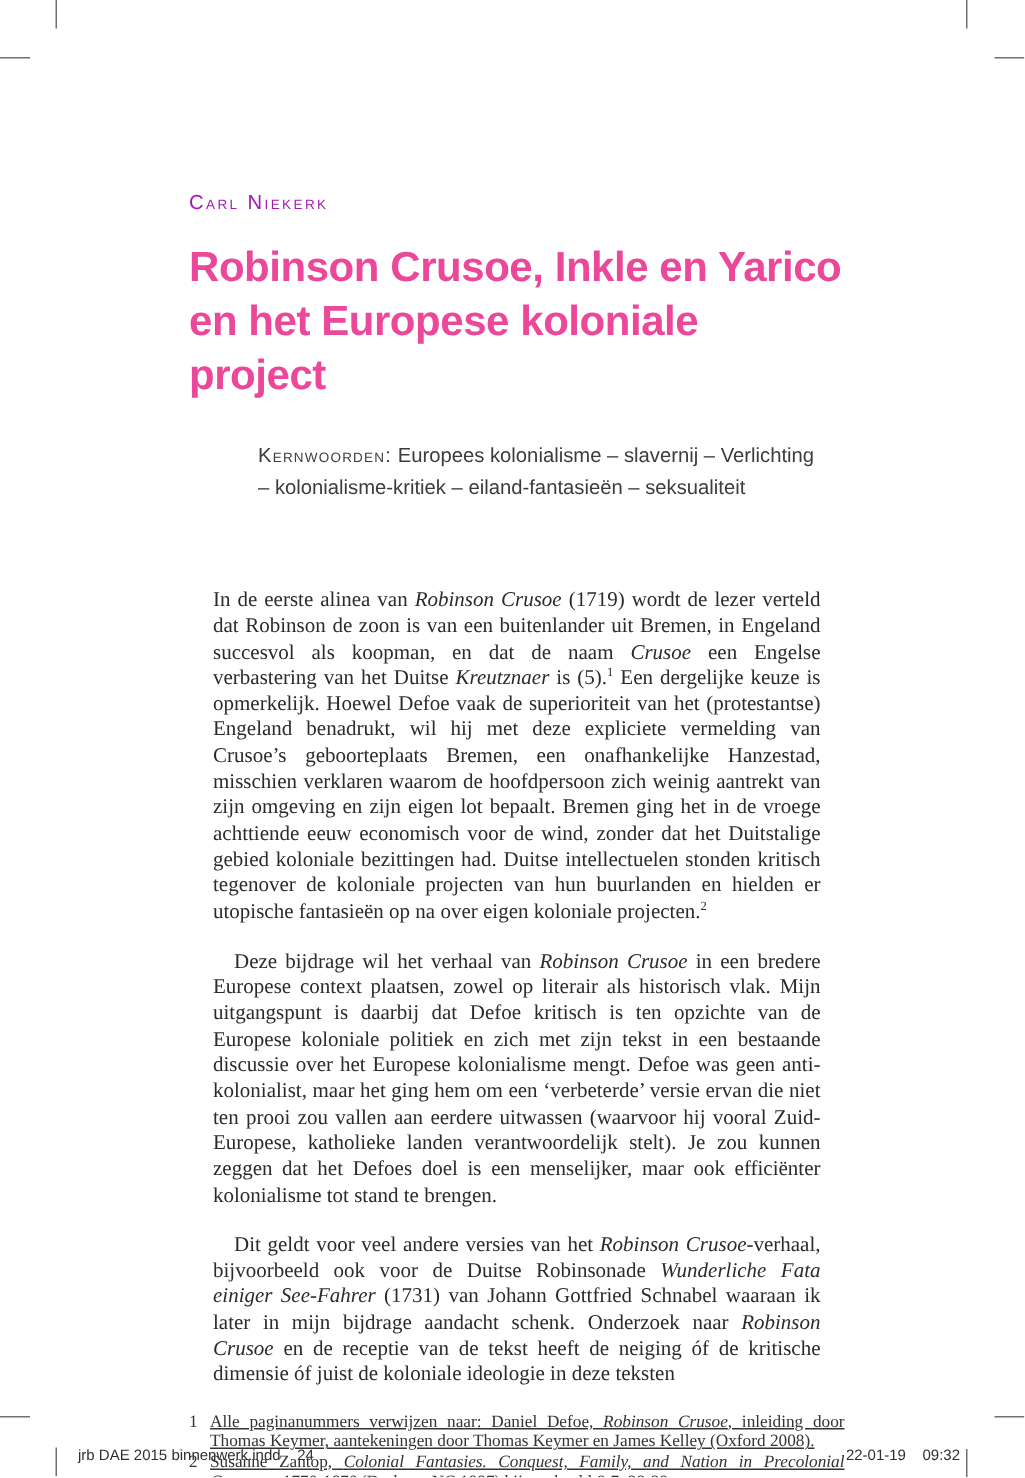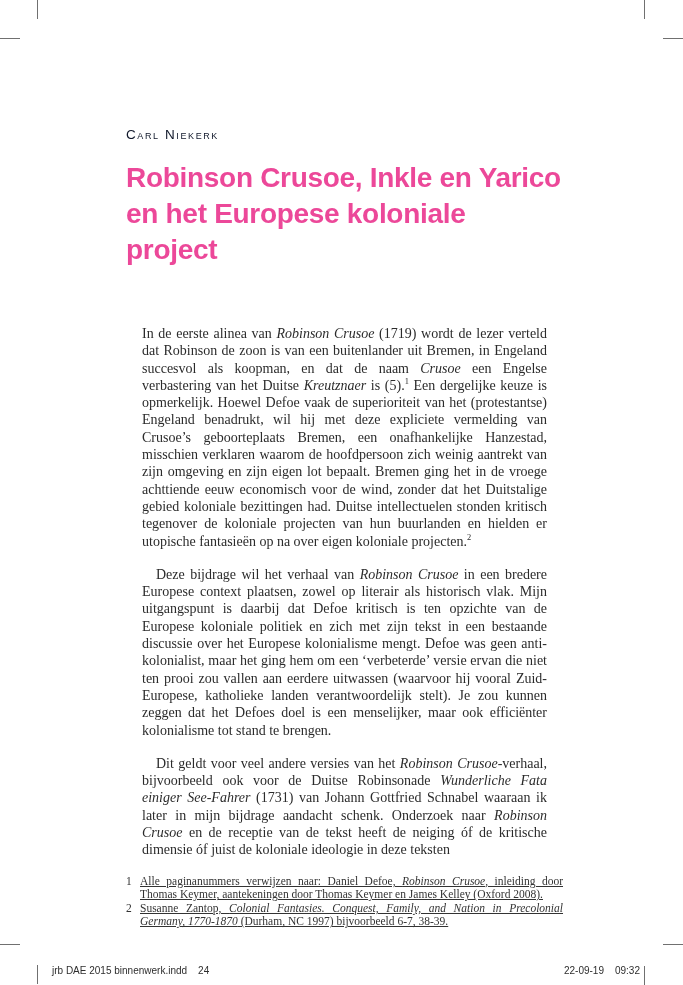--- a/index.html
+++ b/index.html
@@ -39,21 +39,21 @@
     width: 437px;
     padding-top: 127px;
     color: #2b2b2b;
   }
   .author {
     font-family: "Liberation Sans", "DejaVu Sans", sans-serif;
     font-variant: small-caps;
     font-size: 13.5px;
     line-height: 16px;
     letter-spacing: 1.6px;
-    color: #0f172a;
+    color: #a21caf;
   }
   .title {
     margin: 17px 0 0 0;
     font-family: "Liberation Sans", "DejaVu Sans", sans-serif;
     font-weight: 700;
     font-size: 28px;
     line-height: 36px;
     letter-spacing: -0.3px;
     color: #ec4899;
   }
@@ -140,20 +140,23 @@
 
   <div class="content">
 
     <div class="author">Carl Niekerk</div>
 
     <h1 class="title">
       <span>Robinson Crusoe, Inkle en Yarico</span><br>
       <span>en het Europese koloniale project</span>
     </h1>
 
+    <div class="keywords">
+      <span class="kw-label">Kernwoorden:</span><span> Europees kolonialisme – slavernij – Verlichting – kolonialisme-kritiek – eiland-fantasieën – seksualiteit</span>
+    </div>
 
     <div class="body-text">
       <p>In de eerste alinea van <i>Robinson Crusoe</i> (1719) wordt de lezer verteld dat Robinson de zoon is van een buitenlander uit Bremen, in Engeland succesvol als koopman, en dat de naam <i>Crusoe</i> een Engelse verbastering van het Duitse <i>Kreutznaer</i> is (5).<sup>1</sup> Een dergelijke keuze is opmerkelijk. Hoewel Defoe vaak de superioriteit van het (protestantse) Engeland benadrukt, wil hij met deze expliciete vermelding van Crusoe’s geboorteplaats Bremen, een onafhankelijke Hanzestad, misschien verklaren waarom de hoofdpersoon zich weinig aantrekt van zijn omgeving en zijn eigen lot bepaalt. Bremen ging het in de vroege achttiende eeuw economisch voor de wind, zonder dat het Duitstalige gebied koloniale bezittingen had. Duitse intellectuelen stonden kritisch tegenover de koloniale projecten van hun buurlanden en hielden er utopische fantasieën op na over eigen koloniale projecten.<sup>2</sup></p>
       <p class="indent">Deze bijdrage wil het verhaal van <i>Robinson Crusoe</i> in een bredere Europese context plaatsen, zowel op literair als historisch vlak. Mijn uitgangspunt is daarbij dat Defoe kritisch is ten opzichte van de Europese koloniale politiek en zich met zijn tekst in een bestaande discussie over het Europese kolonialisme mengt. Defoe was geen anti-kolonialist, maar het ging hem om een ‘verbeterde’ versie ervan die niet ten prooi zou vallen aan eerdere uitwassen (waarvoor hij vooral Zuid-Europese, katholieke landen verantwoordelijk stelt). Je zou kunnen zeggen dat het Defoes doel is een menselijker, maar ook efficiënter kolonialisme tot stand te brengen.</p>
       <p class="indent">Dit geldt voor veel andere versies van het <i>Robinson Crusoe</i>-verhaal, bijvoorbeeld ook voor de Duitse Robinsonade <i>Wunderliche Fata einiger See-Fahrer</i> (1731) van Johann Gottfried Schnabel waaraan ik later in mijn bijdrage aandacht schenk. Onderzoek naar <i>Robinson Crusoe</i> en de receptie van de tekst heeft de neiging óf de kritische dimensie óf juist de koloniale ideologie in deze teksten</p>
     </div>
 
     <div class="footnotes">
       <div class="footnote">
         <span class="fn-num">1</span>
@@ -164,16 +167,16 @@
         <span class="fn-text">Susanne Zantop, <i>Colonial Fantasies. Conquest, Family, and Nation in Precolonial Germany, 1770-1870</i> (Durham, NC 1997) bijvoorbeeld 6-7, 38-39.</span>
       </div>
     </div>
 
   </div>
 
   <div class="slug slug-left">
     <span>jrb DAE 2015 binnenwerk.indd</span><span class="gap"></span><span>24</span>
   </div>
   <div class="slug slug-right">
-    <span>22-09-19</span><span class="gap"></span><span>09:32</span>
+    <span>22-01-19</span><span class="gap"></span><span>09:32</span>
   </div>
 
 </div>
 
 </body></html>

